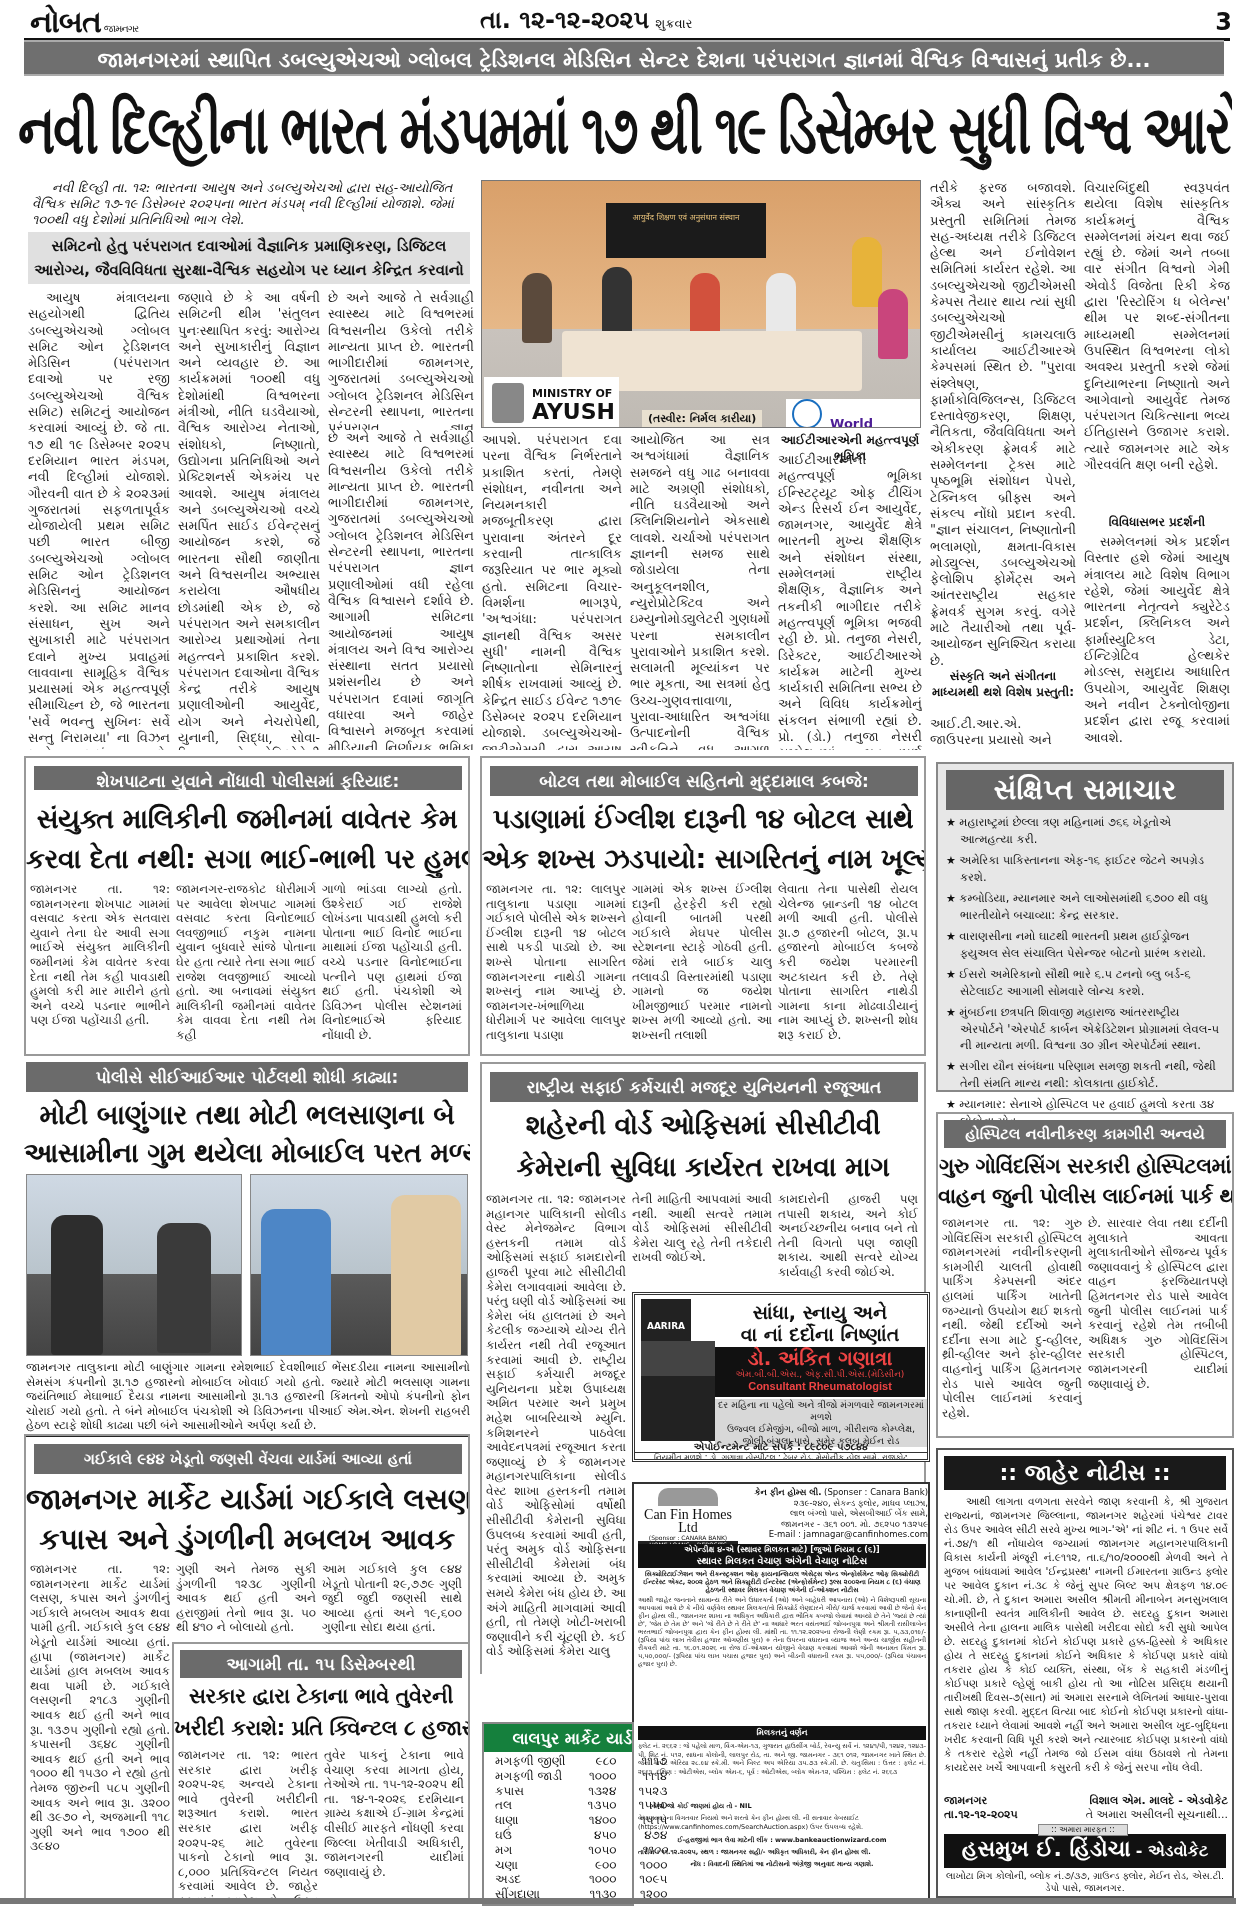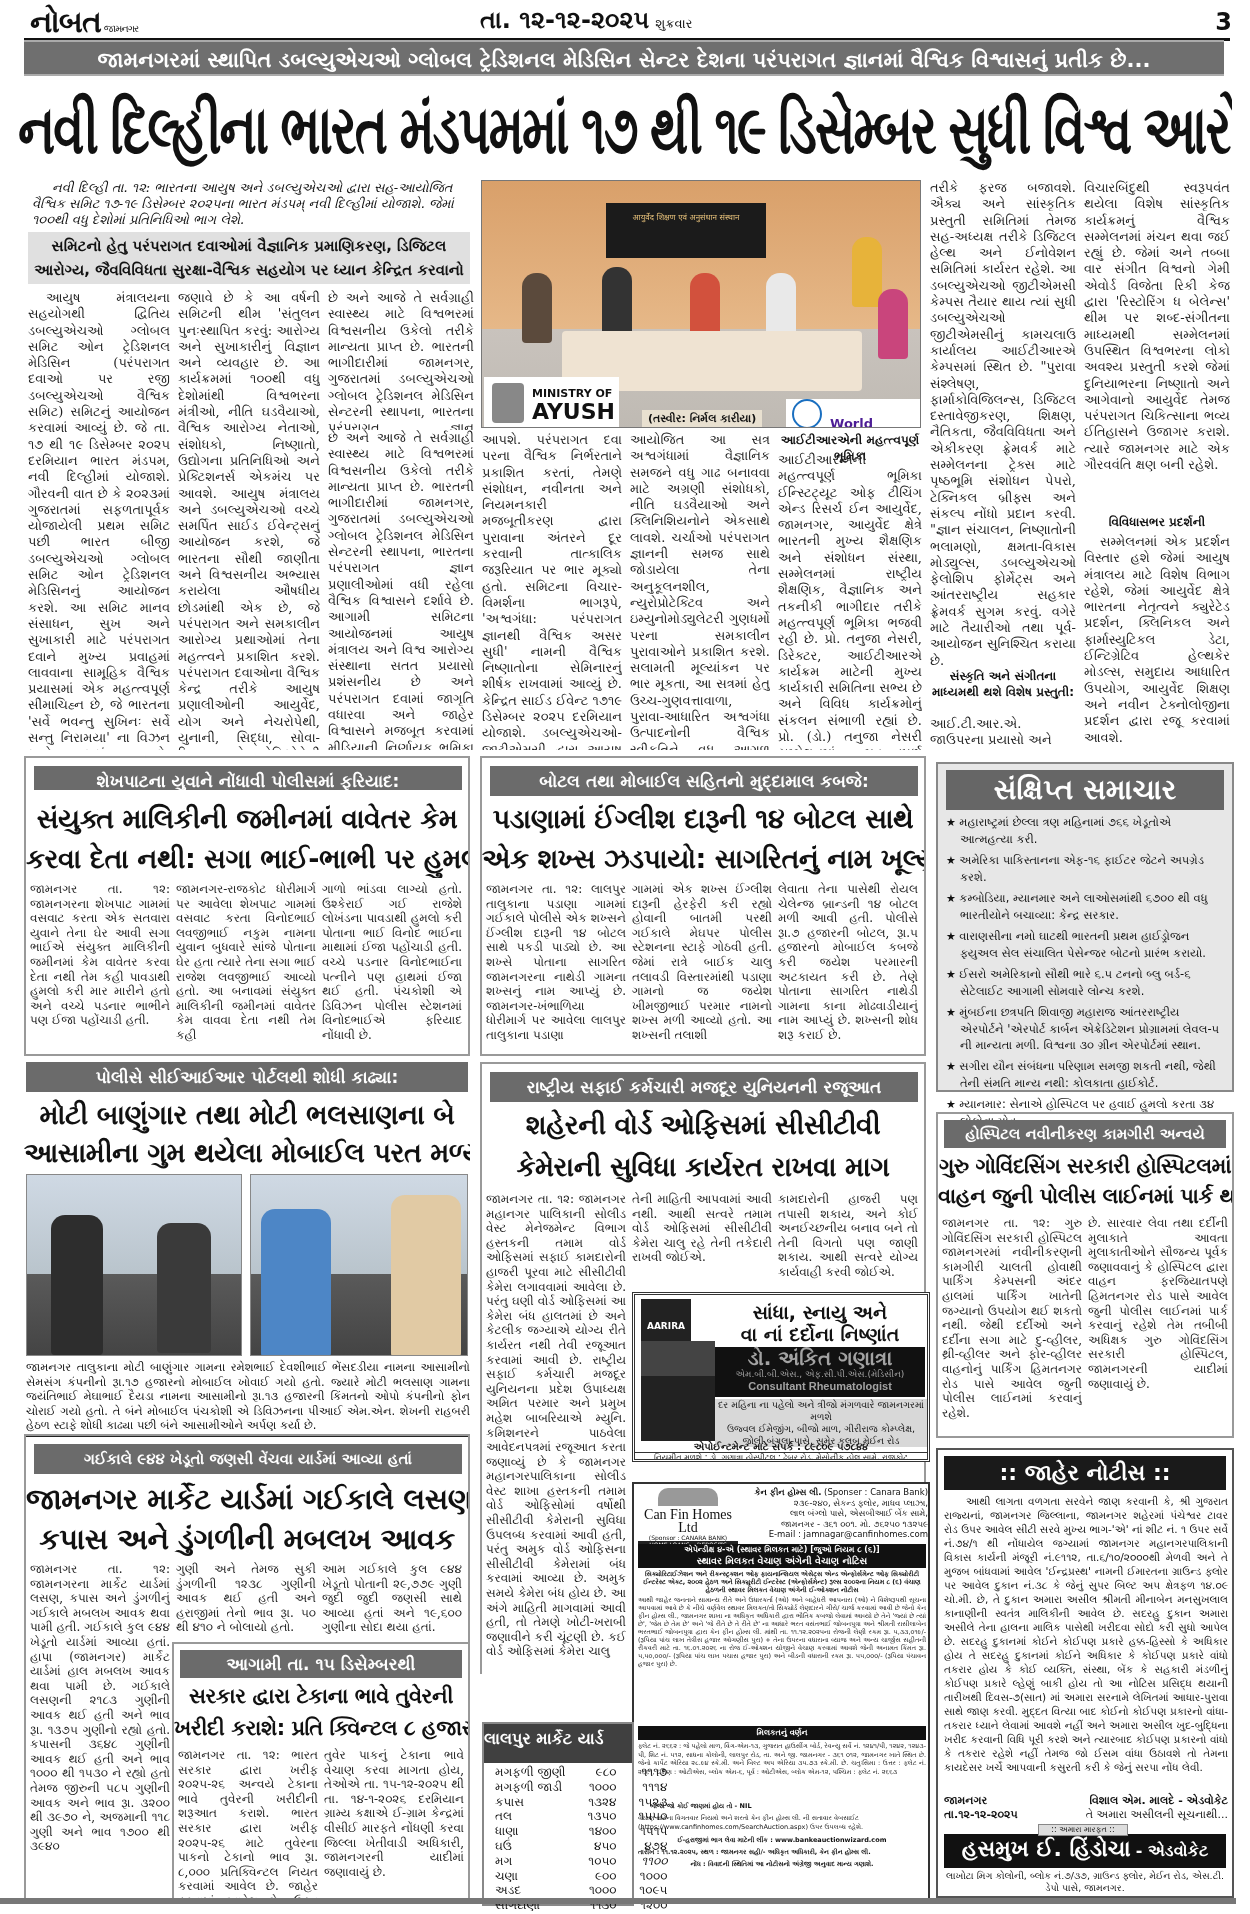--- a/index.html
+++ b/index.html
@@ -33,21 +33,21 @@
 .bhead{font:bold 27px "DejaVu Sans",sans-serif;text-align:center;line-height:38px;white-space:nowrap;overflow:hidden;letter-spacing:-0.5px}
 .sksh{left:936px;top:762px;width:298px;height:330px;background:#e7e7e7;border:2px solid #888}
 .sksh .t{left:8px;top:6px;width:278px;height:40px;background:#666;color:#fff;font:bold 28px "DejaVu Sans",sans-serif;text-align:center;line-height:40px}
 .sksh ul{left:8px;top:50px;width:280px;list-style:none;font:11.5px "DejaVu Sans",sans-serif;line-height:16px}
 .sksh li{padding-left:14px;text-indent:-14px;margin-bottom:5px}
 .sksh li::before{content:"★ ";font-size:11px}
 .ph2{background:linear-gradient(#cfd9e4,#b9c4cc 55%,#5a5a5a 55%,#444 100%);border:1px solid #888;overflow:hidden}
 .ad1{left:632px;top:1292px;width:298px;height:170px;border:3px double #333;background:#fff;overflow:hidden}
 .ad2{left:632px;top:1482px;width:298px;height:200px;border:2px solid #333;background:#fff;overflow:hidden}
 .lmy{left:482px;top:1722px;width:152px;height:184px;border:2px solid #888;background:#fff}
-.lmy .t{height:39px;background:#404040;color:#fff;font:bold 16px "DejaVu Sans",sans-serif;text-align:left;line-height:30px}
+.lmy .t{height:28px;background:#15803d;color:#fff;font:bold 16px "DejaVu Sans",sans-serif;text-align:right;line-height:30px}
 .lmy table{width:100%;font:12px "DejaVu Sans",sans-serif;border-collapse:collapse;margin-top:2px}
 .lmy td{padding:0 11px;line-height:14.8px;white-space:nowrap}
 .jn{left:936px;top:1448px;width:298px;height:450px;border:2px solid #555;background:#fff;overflow:hidden}
 .jn .t{left:6px;top:6px;width:282px;height:34px;background:#1a1a1a;color:#fff;font:bold 22px "DejaVu Sans",sans-serif;text-align:center;line-height:34px}
 .sep{height:3px;background:#222}
 .bottombar{left:0;top:1898px;width:1236px;height:6px;background:#777}
 </style>
 </head>
 <body>
 
@@ -183,21 +183,21 @@
   <div class="abs col" style="left:150px;top:104px;width:140px;height:154px;font-size:12px;line-height:14.6px">તુવેર પાકનું ટેકાના ભાવે વેચાણ કરવા માગતા હોય, તેઓએ તા. ૧૫-૧૨-૨૦૨૫ થી તા. ૧૪-૧-૨૦૨૬ દરમિયાન ગ્રામ્ય કક્ષાએ ઈ-ગ્રામ કેન્દ્રમાં વીસીઈ મારફતે નોંધણી કરવા જિલ્લા ખેતીવાડી અધિકારી, જામનગરની યાદીમાં જણાવાયું છે.</div>
 </div>
 
 <div class="abs ad1">
   <div class="abs" style="left:6px;top:4px;width:50px;height:42px;background:#222;color:#fff;font:bold 9px 'DejaVu Sans',sans-serif;text-align:center;padding-top:22px"><span>AARIRA</span></div>
   <div class="abs" style="left:80px;top:6px;width:210px;font:bold 19px 'DejaVu Sans',sans-serif;text-align:center;line-height:22px">
       <div>સાંધા, સ્નાયુ અને</div>
       <div>વા નાં દર્દોના નિષ્ણાંત</div>
     </div>
   <div class="abs" style="left:6px;top:46px;width:74px;height:100px;background:linear-gradient(#444 35%,#222 35%)"></div>
-  <div class="abs" style="left:80px;top:52px;width:210px;height:50px;background:#111;color:#a3a3a3;text-align:center">
+  <div class="abs" style="left:80px;top:52px;width:210px;height:50px;background:#111;color:#ef4444;text-align:center">
     <div style="font:bold 20px 'DejaVu Sans',sans-serif;line-height:22px">ડો. અંકિત ગણાત્રા</div>
     <div style="font:9px 'DejaVu Sans',sans-serif">એમ.બી.બી.એસ., એફ.સી.પી.એસ.(મેડિસીન)</div>
     <div style="font:bold 11px 'Liberation Sans',sans-serif">Consultant Rheumatologist</div>
   </div>
   <div class="abs" style="left:80px;top:104px;width:212px;font:9.5px 'DejaVu Sans',sans-serif;line-height:12px;text-align:center;background:#d8d8d8">
       <div>દર મહિના ના પહેલો અને ત્રીજો મંગળવારે જામનગરમાં મળશે</div>
       <div>ઉજ્વલ ઈમેજીંગ, બીજો માળ, ગીરીરાજ કોમ્પ્લેક્ષ, જોલી બંગલા પાસે, સુમેર કલબ મેઈન રોડ</div>
     </div>
   <div class="abs" style="left:0;top:146px;width:292px;font:bold 10px 'DejaVu Sans',sans-serif;text-align:center">એપોઈન્ટમેન્ટ માટે સંપર્ક : ૮૯૮૦૯ ૫૭૮૪૪</div>
   <div class="abs" style="left:0;top:157px;width:292px;font:8px 'DejaVu Sans',sans-serif;text-align:center;border-top:1px solid #333">નિયમીત મળશે : ડો. ગણાત્રા હોસ્પીટલ : ઢેબર રોડ, મેસોનીક હોલ સામે, રાજકોટ</div>

